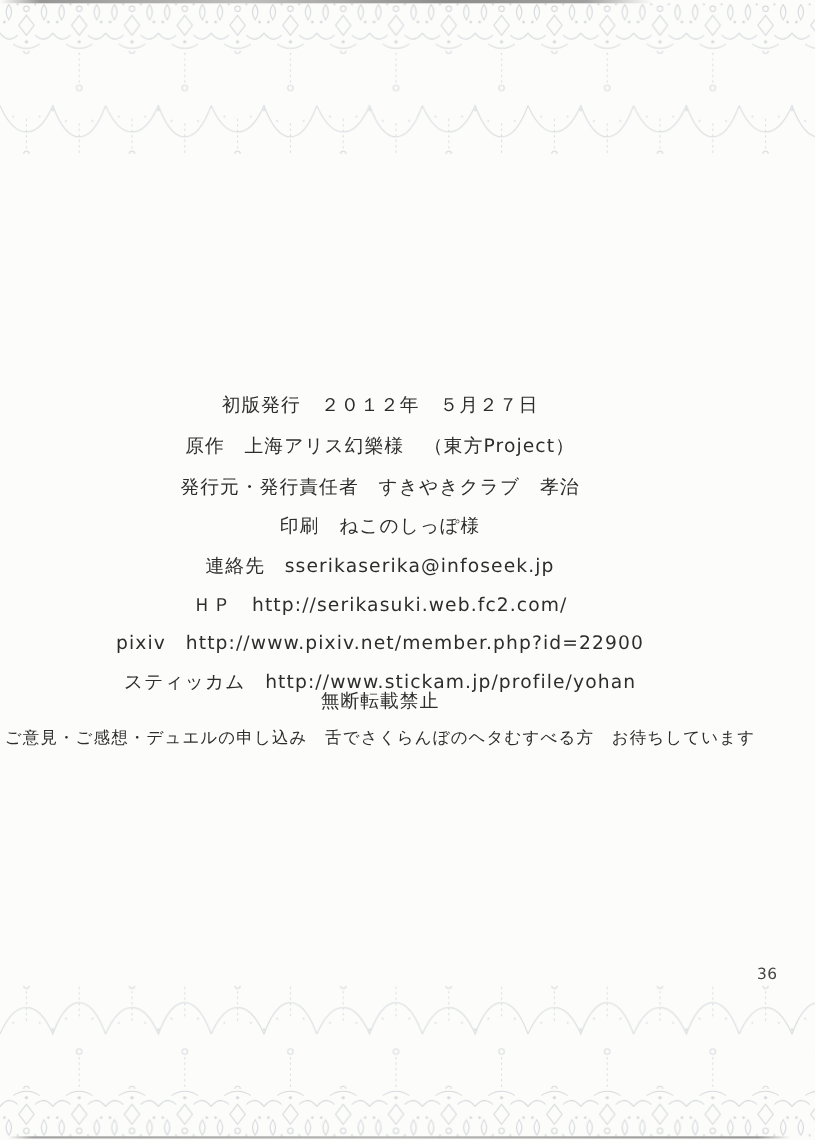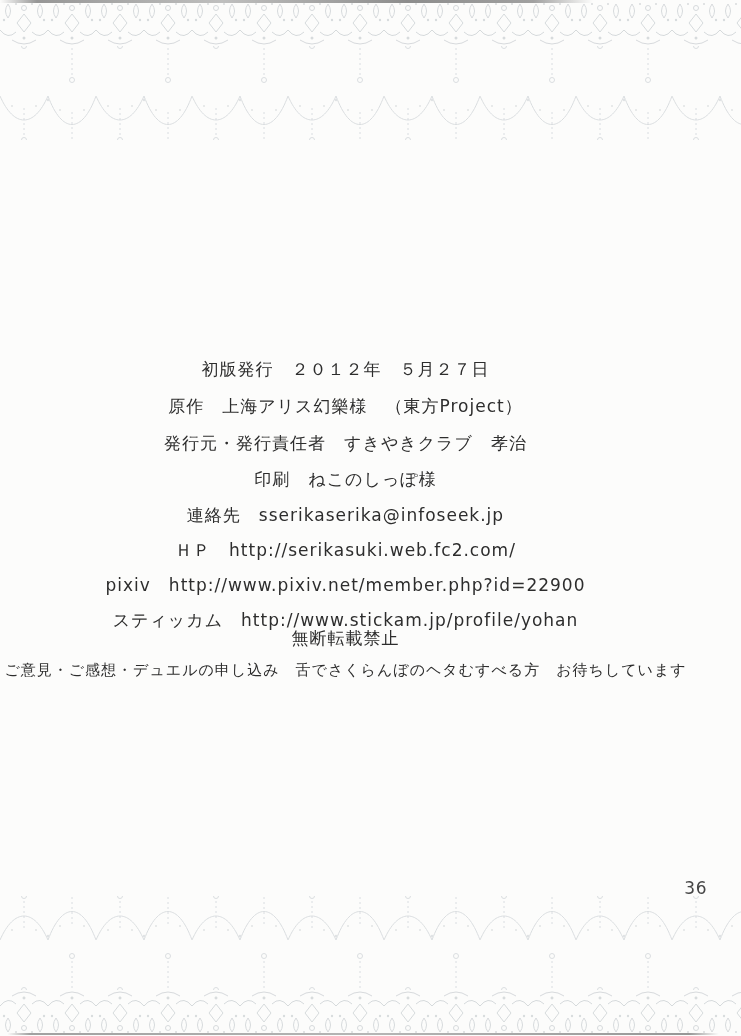--- a/index.html
+++ b/index.html
@@ -70,21 +70,21 @@
   .colophon .line:nth-child(6)  { margin-top: 17px; }
   .colophon .line:nth-child(7)  { margin-top: 17px; }
   .colophon .line:nth-child(8)  { margin-top: 17px; }
   .colophon .line:nth-child(9)  { margin-top: 0px;  }
   .colophon .line:nth-child(10) { margin-top: 14px; font-size: 15px; }
 
   .page-number {
     position: absolute;
     top: 878px;
     right: 34px;
-    font-size: 17px;
+    font-size: 14px;
     color: #454545;
     letter-spacing: 0.5px;
   }
 </style>
 </head>
 <body>
 
 <div class="lace top">
   <svg width="741" height="140" viewBox="0 0 741 140" xmlns="http://www.w3.org/2000/svg">
     <defs>

